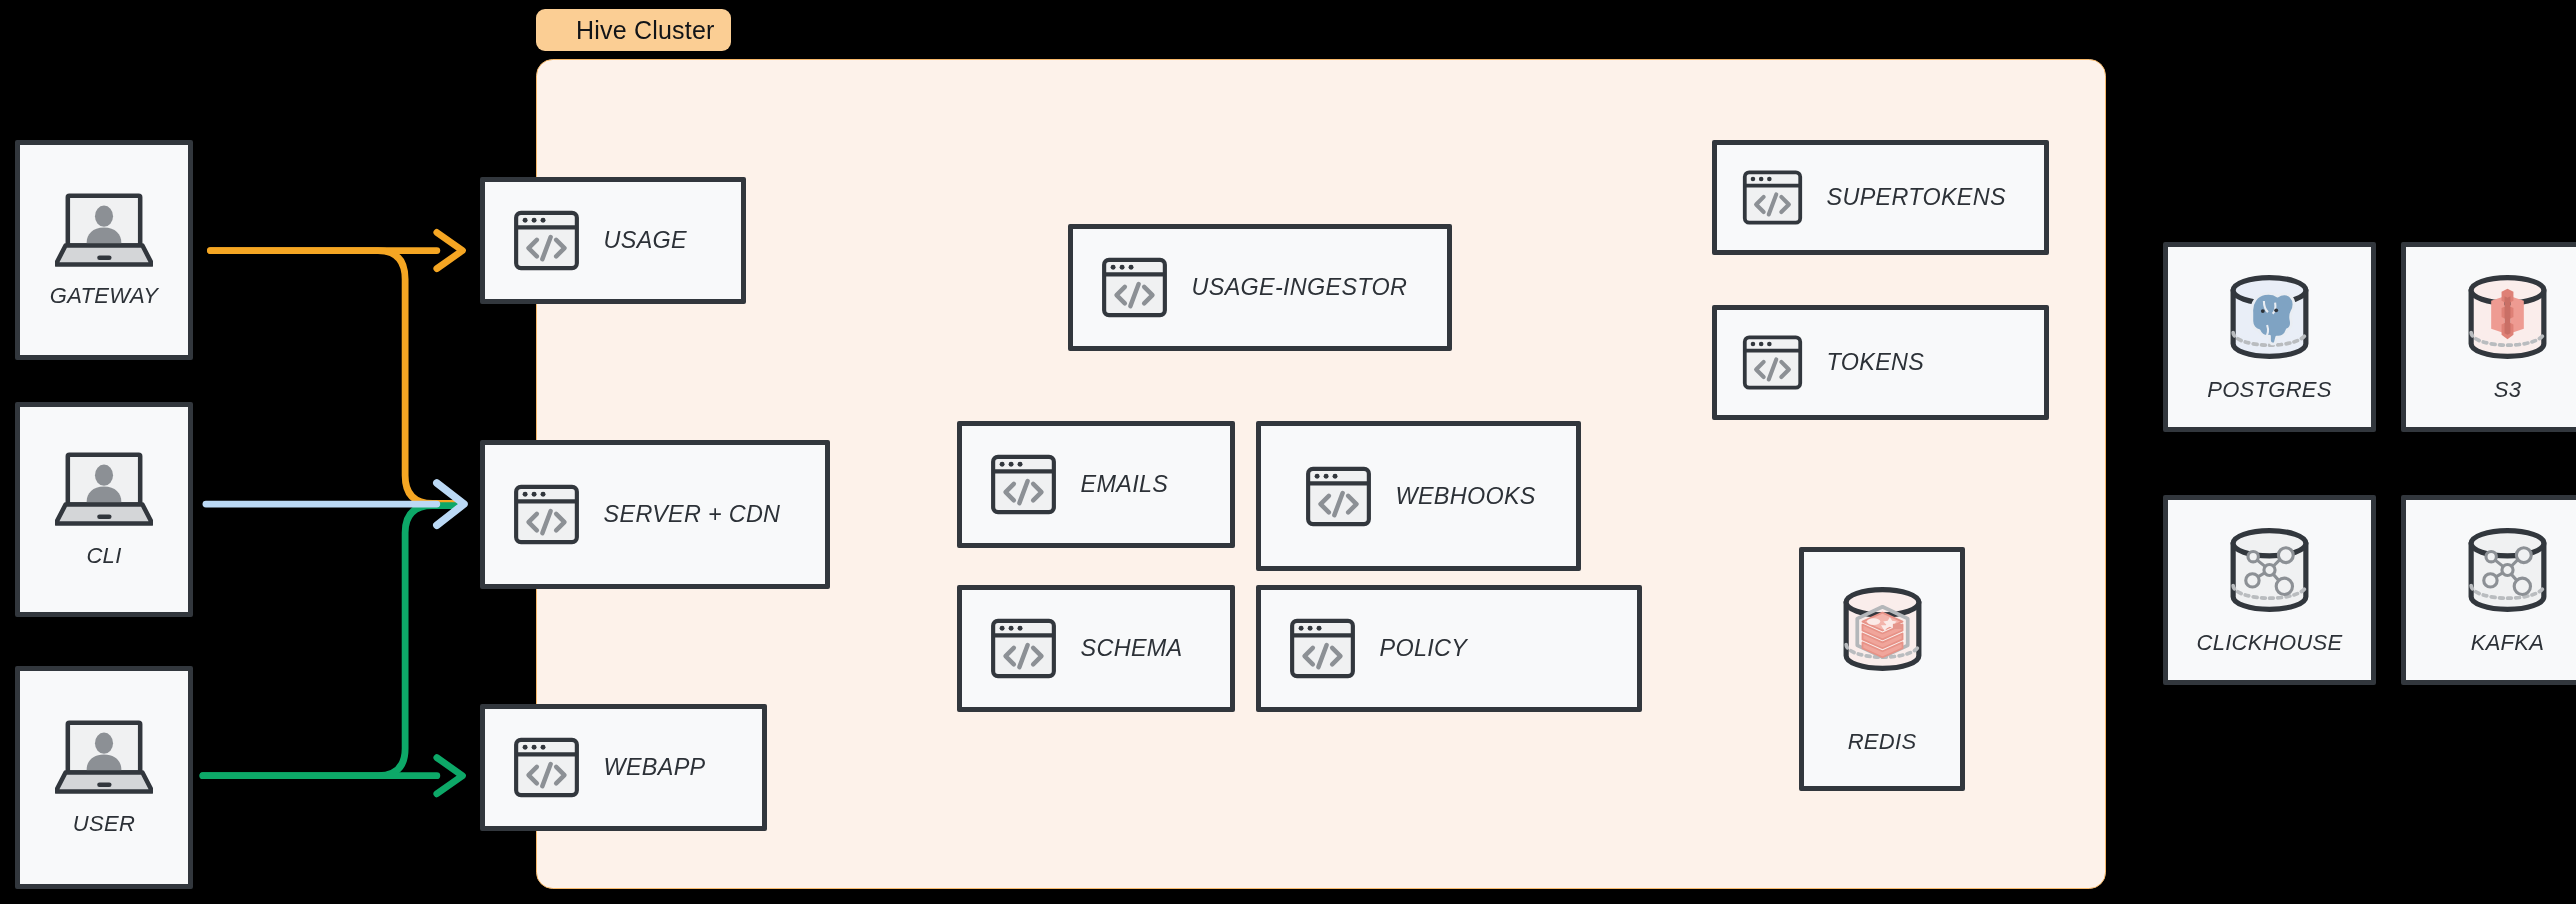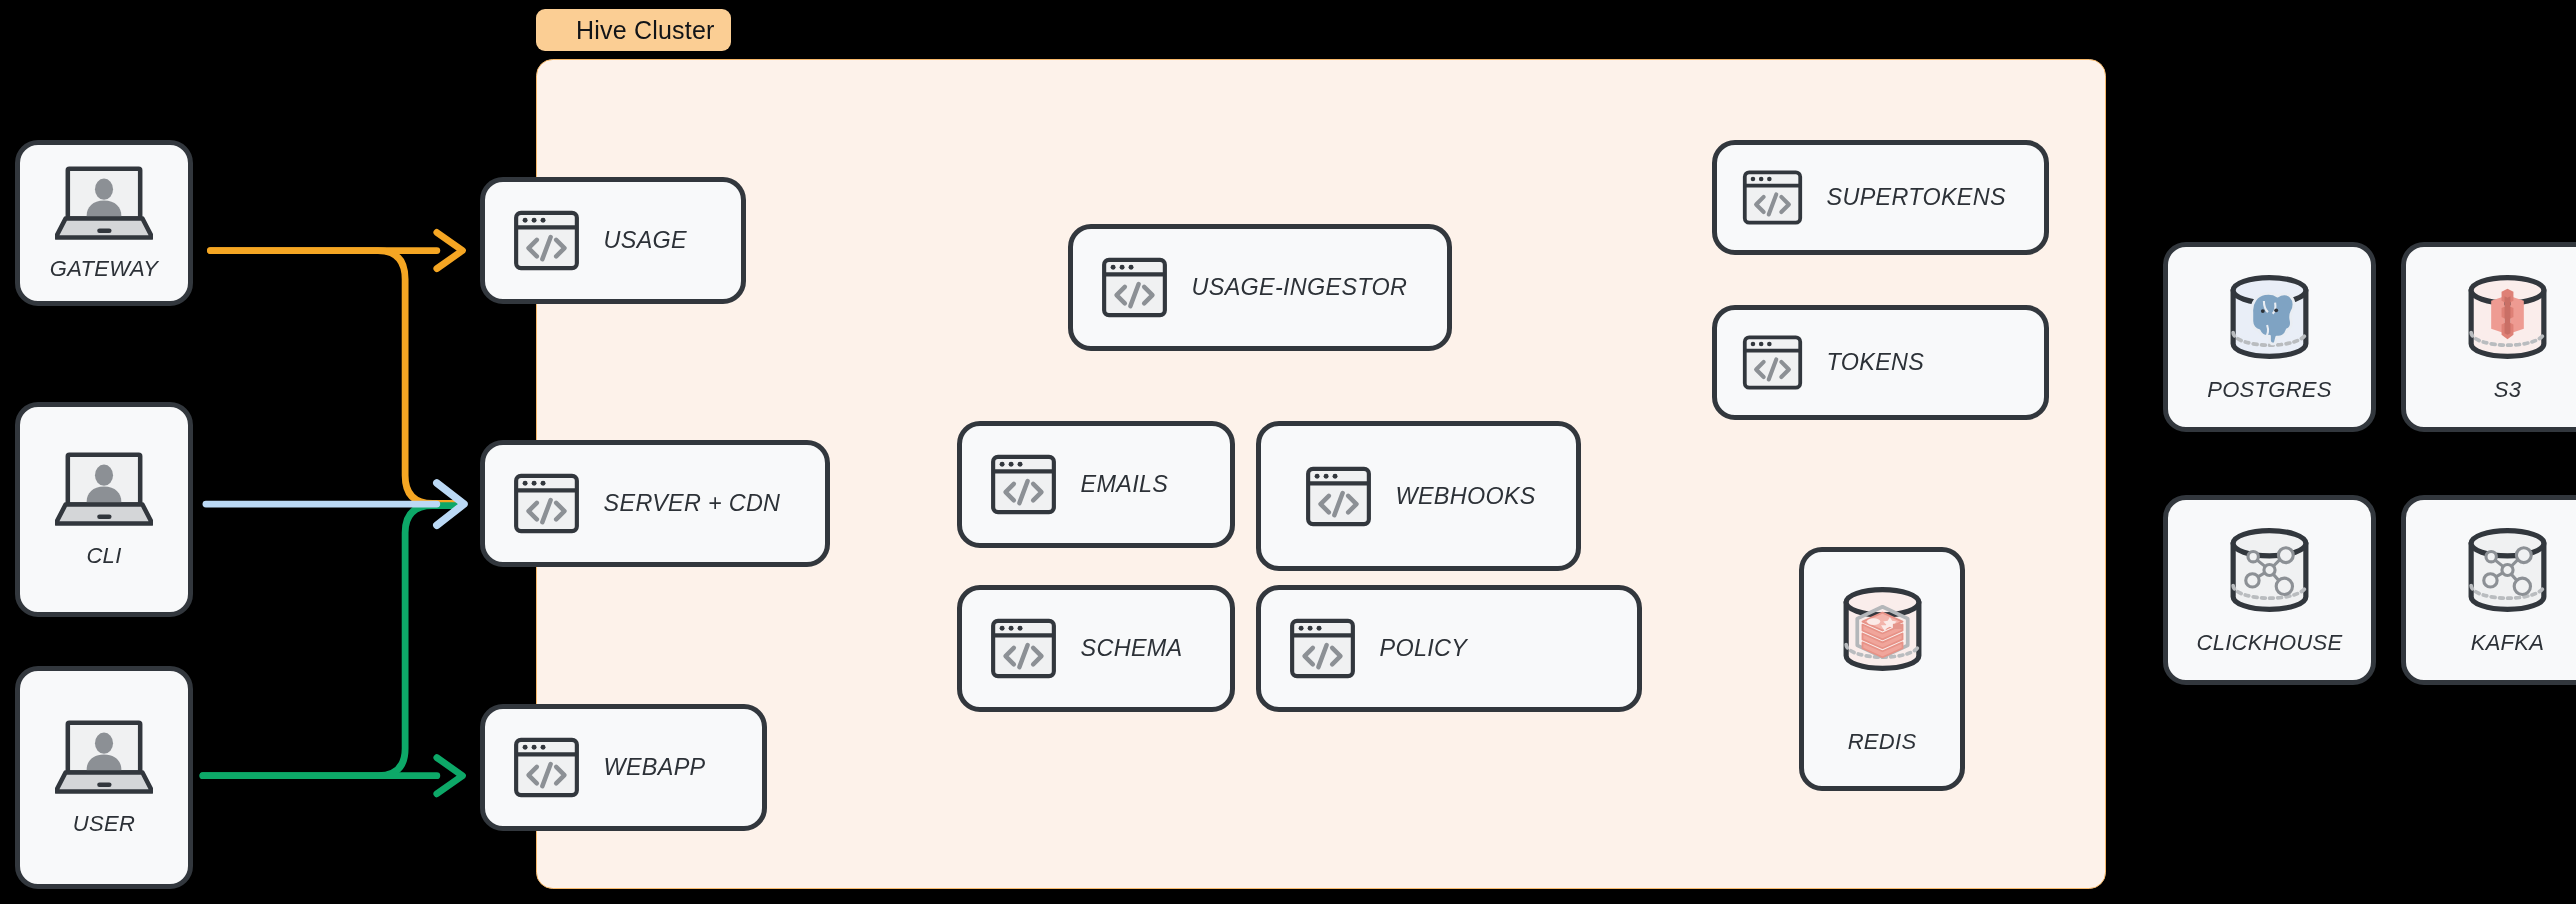--- a/index.html
+++ b/index.html
@@ -29,21 +29,21 @@
     display: flex; align-items: center; justify-content: center;
     padding: 0 16.6px;
     white-space: nowrap;
   }
 
   
   .node {
     position: absolute;
     background: #F8F9FA;
     border: 5.3px solid #32373D;
-    border-radius: 23px;
+    border-radius: 2px;
     display: flex;
     align-items: center;
   }
   .node.wide { flex-direction: row; }
   .node.tall { flex-direction: column; justify-content: center; }
 
   .node-label {
     color: #2C3137;
     font-style: italic;
     font-size: 23.4px;
@@ -77,21 +77,21 @@
     <path d="M 268 1028 L 500 1028 Q 536 1028 536 992 L 536 706 Q 536 670 572 670 L 604 670" fill="none" stroke="#0DA868" stroke-width="9" stroke-linecap="round"></path>
 
     <path d="M 268 1028 L 578 1028" fill="none" stroke="#0DA868" stroke-width="9" stroke-linecap="round"></path>
     <path d="M 578 1004 L 612 1028 L 578 1052" fill="none" stroke="#0DA868" stroke-width="9" stroke-linecap="round" stroke-linejoin="round"></path>
 
     <path d="M 272 668 L 578 668" fill="none" stroke="#BBD9F5" stroke-width="9" stroke-linecap="round"></path>
     <path d="M 578 640 L 614 668 L 578 696" fill="none" stroke="#BBD9F5" stroke-width="10" stroke-linecap="round" stroke-linejoin="round"></path>
   </svg>
 
   <div id="nodes">
-      <div class="node tall" style="left: 15px; top: 140px; width: 178px; height: 166px;">
+      <div class="node tall" style="left: 15px; top: 140px; width: 178px; height: 220px;">
         <span style="display: flex;">
           <svg class="ico" width="98" height="79" viewBox="0 0 130 104">
     <rect x="17" y="6" width="96" height="66" rx="2" fill="#F0F1F2" stroke="#32373D" stroke-width="6"></rect>
     <g fill="#8C9095">
       <ellipse cx="65" cy="33" rx="12" ry="14"></ellipse>
       <path d="M65 48 c-15 0 -23 9 -23 20 v4 h46 v-4 c0 -11 -8 -20 -23 -20 z"></path>
     </g>
     <path d="M17 72 H113" stroke="#32373D" stroke-width="4" stroke-dasharray="5 4"></path>
     <path d="M14 72 L116 72 L129 97 L1 97 Z" fill="#D4D6D8" stroke="#32373D" stroke-width="6" stroke-linejoin="round"></path>
     <rect x="56" y="85" width="19" height="6" rx="3" fill="#32373D"></rect>
@@ -137,21 +137,21 @@
     <circle cx="19" cy="20.5" r="3.6" fill="#32373D"></circle>
     <circle cx="32" cy="20.5" r="3.6" fill="#32373D"></circle>
     <circle cx="45" cy="20.5" r="3.6" fill="#32373D"></circle>
     <path d="M36 49 L24 61 L36 73" fill="none" stroke="#8C9095" stroke-width="6.5" stroke-linecap="round" stroke-linejoin="round"></path>
     <path d="M64 49 L76 61 L64 73" fill="none" stroke="#8C9095" stroke-width="6.5" stroke-linecap="round" stroke-linejoin="round"></path>
     <path d="M56 45 L44 77" fill="none" stroke="#8C9095" stroke-width="6.5" stroke-linecap="round"></path>
   </svg>
         </span>
         <span class="node-label">USAGE</span>
       </div>
-      <div class="node wide" style="left: 480px; top: 440px; width: 350px; height: 127px; padding-left: 27px;">
+      <div class="node wide" style="left: 480px; top: 440px; width: 350px; height: 149px; padding-left: 27px;">
         <span style="display: flex;">
           <svg class="ico" width="69" height="69" viewBox="0 0 100 100">
     <rect x="6" y="10" width="88" height="80" rx="7" fill="#F0F1F2" stroke="#32373D" stroke-width="6"></rect>
     <path d="M6 31 H94" stroke="#32373D" stroke-width="6"></path>
     <circle cx="19" cy="20.5" r="3.6" fill="#32373D"></circle>
     <circle cx="32" cy="20.5" r="3.6" fill="#32373D"></circle>
     <circle cx="45" cy="20.5" r="3.6" fill="#32373D"></circle>
     <path d="M36 49 L24 61 L36 73" fill="none" stroke="#8C9095" stroke-width="6.5" stroke-linecap="round" stroke-linejoin="round"></path>
     <path d="M64 49 L76 61 L64 73" fill="none" stroke="#8C9095" stroke-width="6.5" stroke-linecap="round" stroke-linejoin="round"></path>
     <path d="M56 45 L44 77" fill="none" stroke="#8C9095" stroke-width="6.5" stroke-linecap="round"></path>

